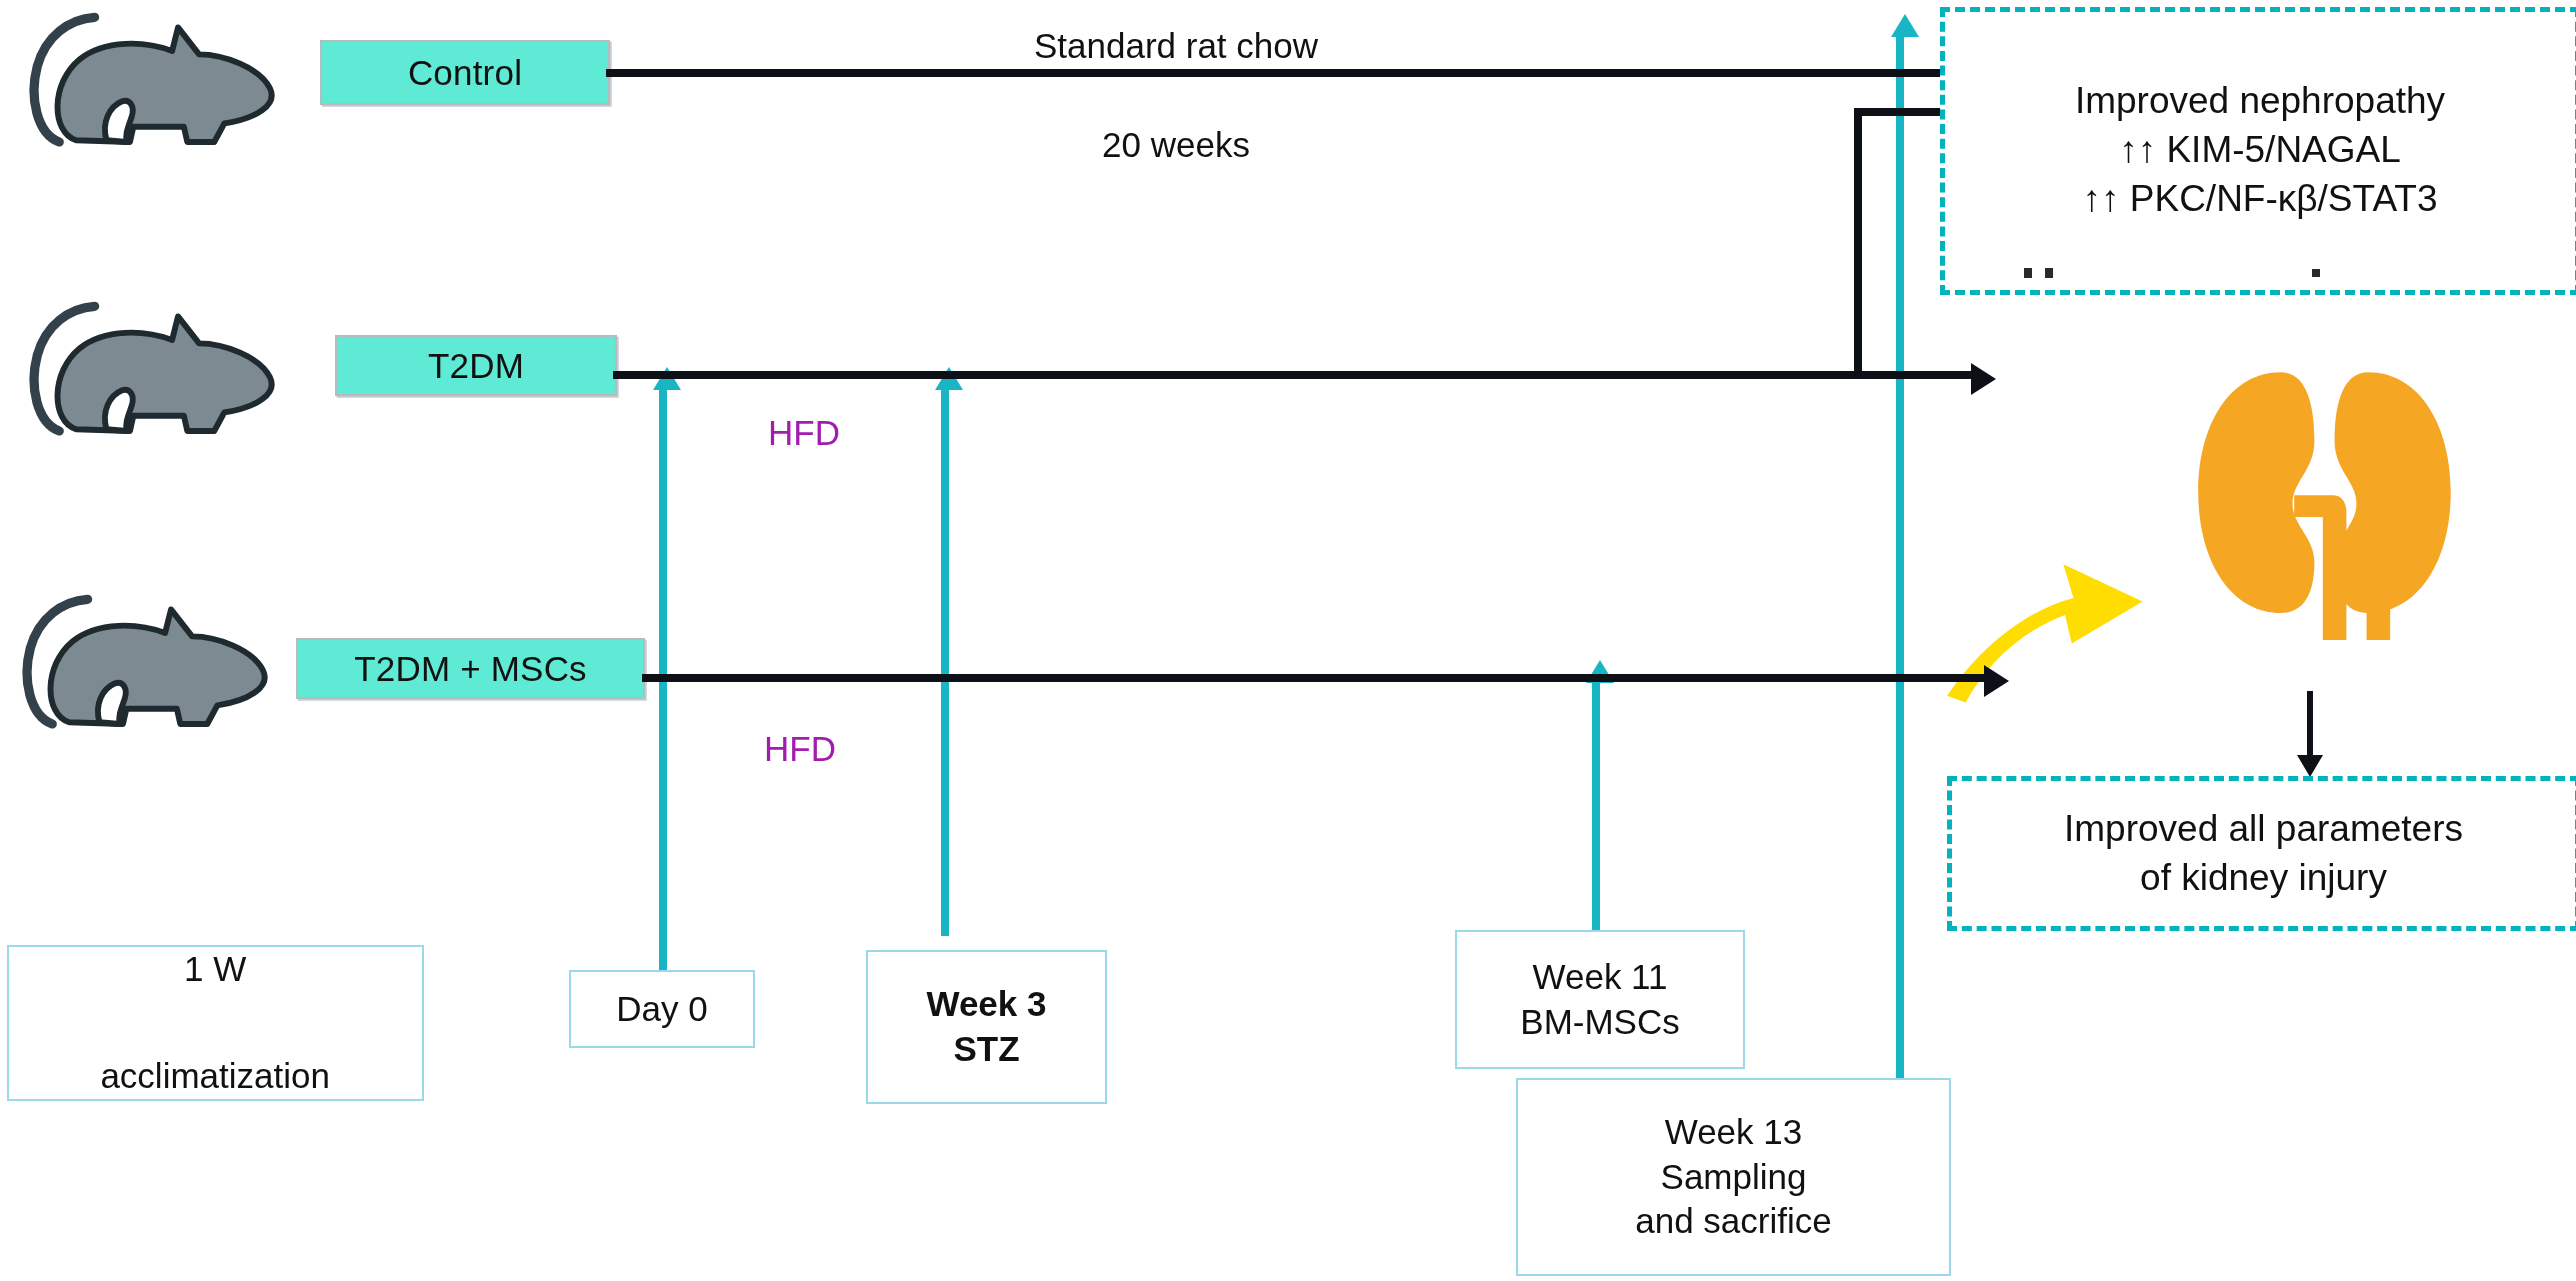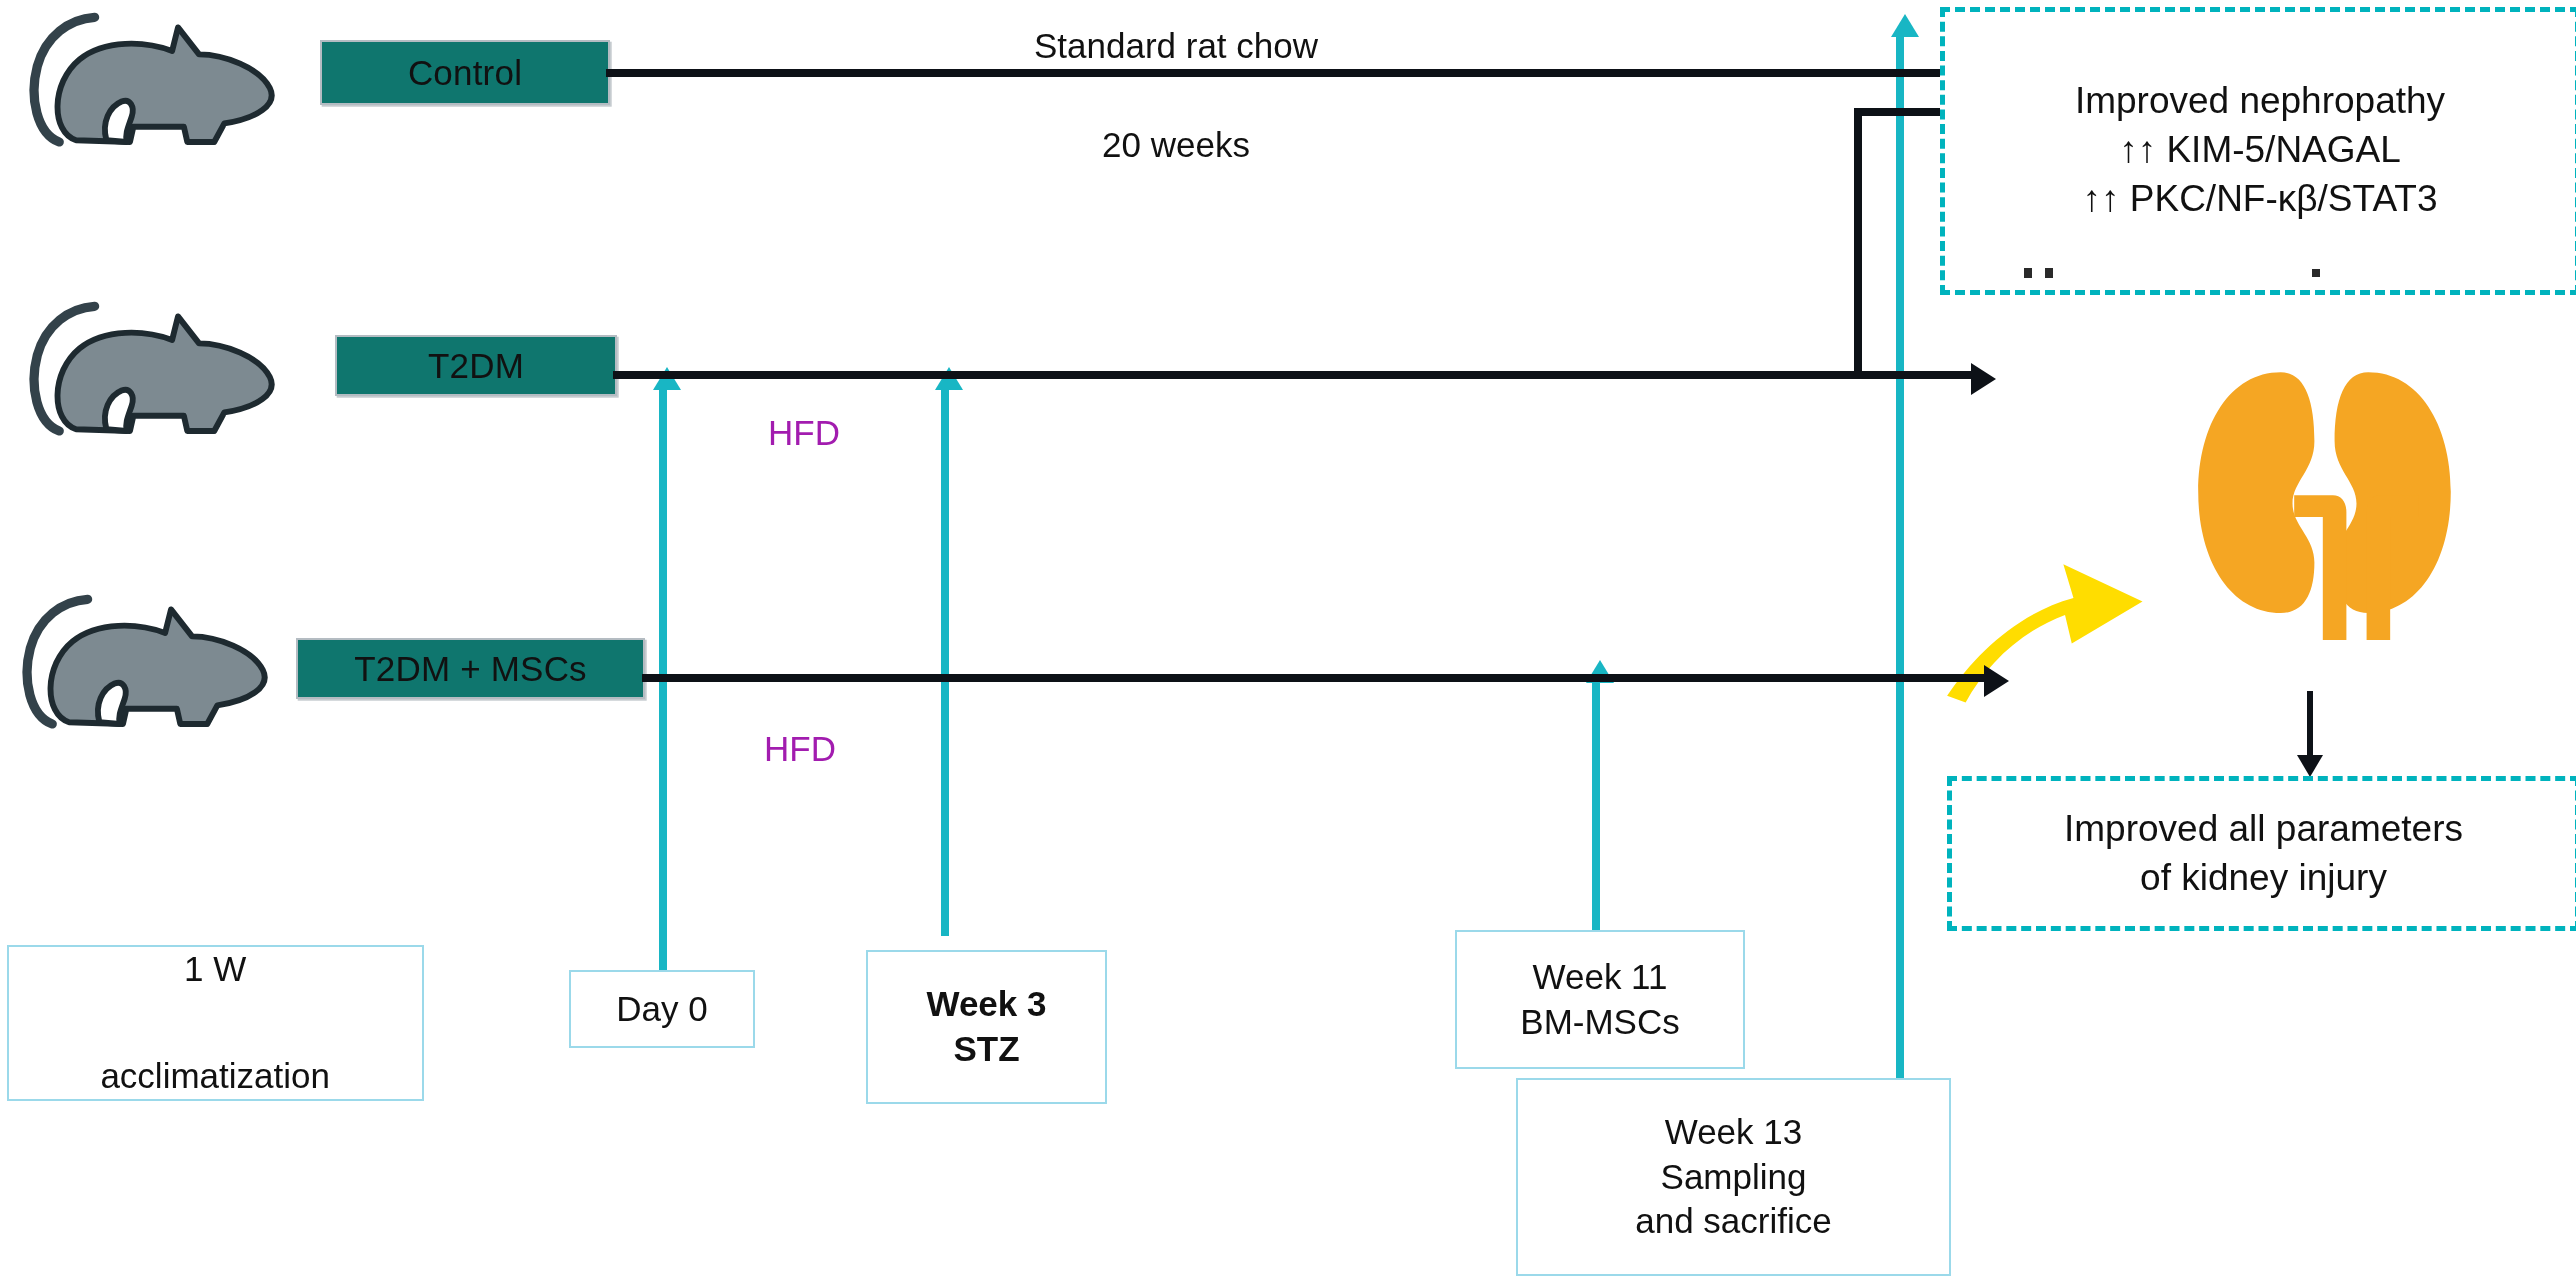--- a/index.html
+++ b/index.html
@@ -3,21 +3,21 @@
 <meta charset="utf-8">
 <title>Experimental Design Diagram</title>
 <style>
   html,body{margin:0;padding:0;background:#ffffff;}
   body{font-family:"Liberation Sans","DejaVu Sans",sans-serif;}
   #stage{position:relative;width:2576px;height:1282px;background:#ffffff;overflow:hidden;}
 
   
   .grpbox{
     position:absolute;
-    background:#0f766e;
+    background:#5eead4;
     border:2.5px solid #b4bcc2;
     box-shadow:1.7px 1.7px 0 rgba(150,160,168,.55);
     display:flex;align-items:center;justify-content:center;
     color:#111;
     font-size:35px;
     white-space:nowrap;
     letter-spacing:0.2px;
   }
 
   

